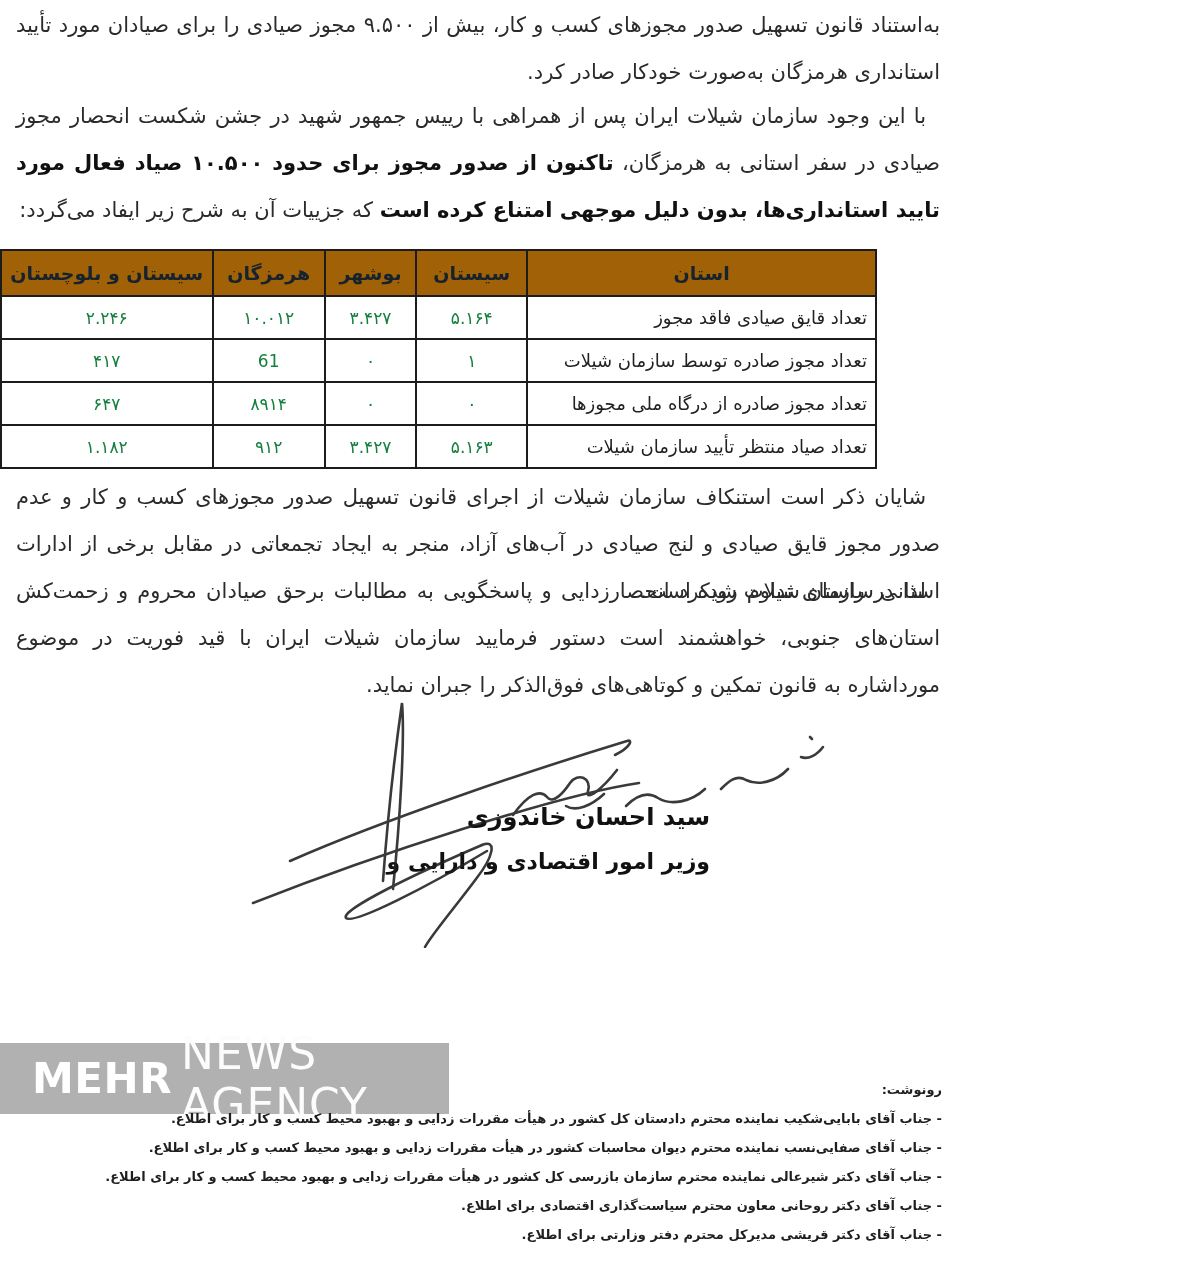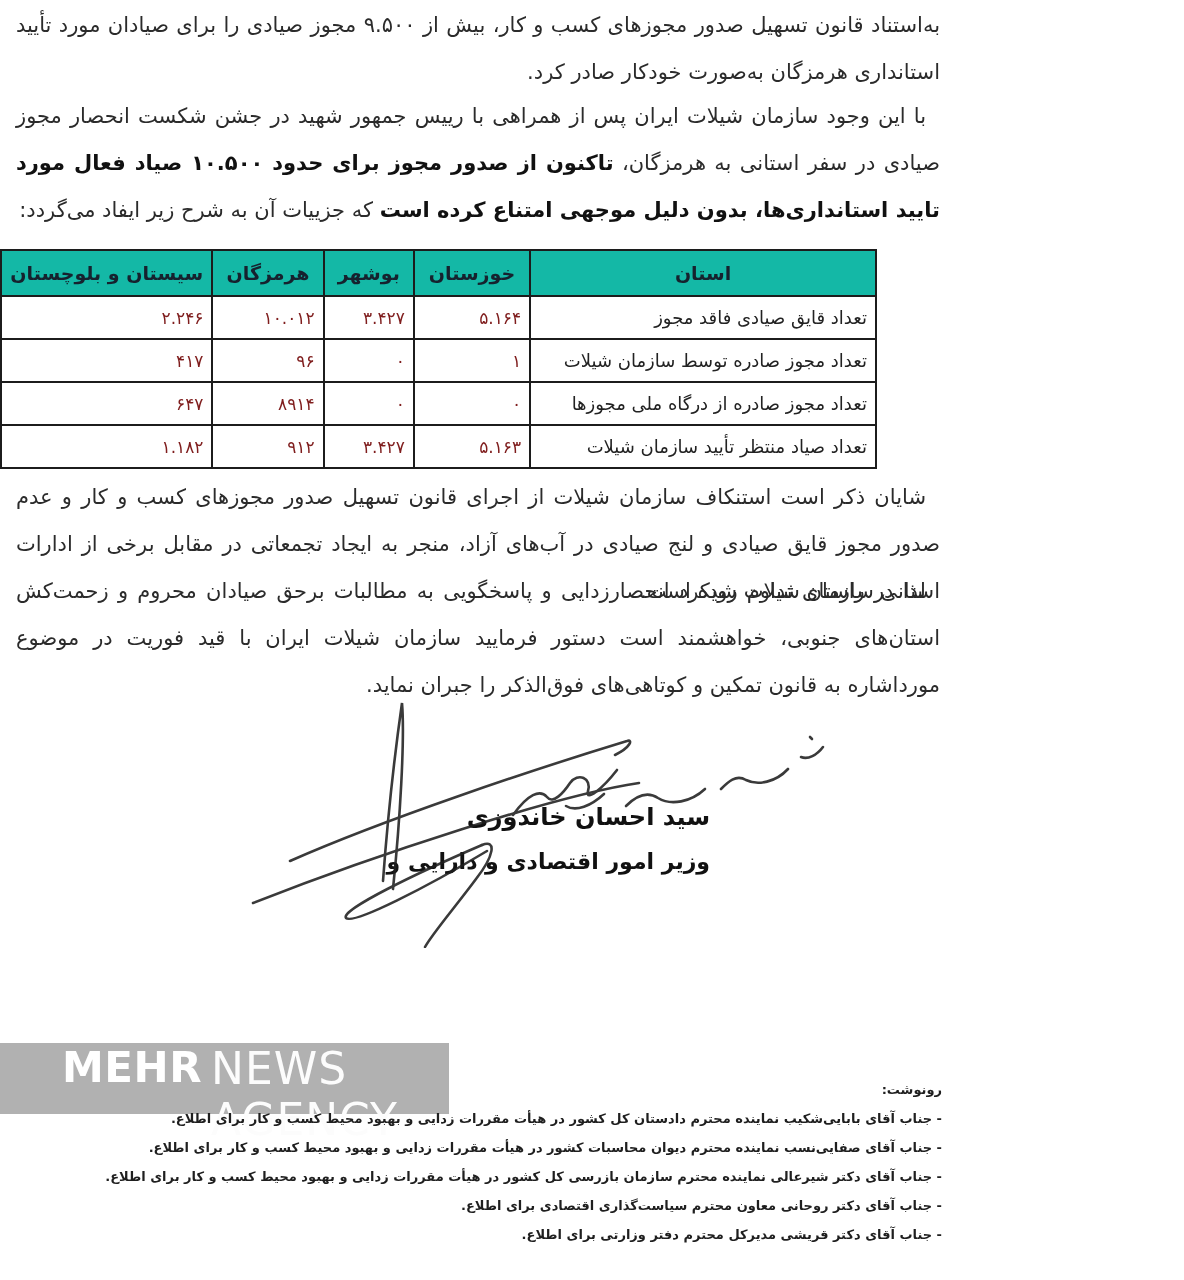--- a/index.html
+++ b/index.html
@@ -30,44 +30,44 @@
     direction:rtl;
   }
   table.permits th,table.permits td{
     border:2px solid #1c1c1c;
     height:41px;
     padding:0 8px;
     overflow:hidden;
     white-space:nowrap;
   }
   table.permits th{
-    background:#14b8a6;
+    background:#a16207;
     font-weight:bold;
     font-size:19px;
     color:#16222e;
     text-align:center;
     height:44px;
     margin-top:34px;
   }
   td.lbl{font-size:18px;text-align:right;color:#222;}
-  td.num{font-size:17px;text-align:right;color:#7f1d1d;}
+  td.num{font-size:17px;text-align:center;color:#15803d;}
   
   .sig-svg{position:absolute;left:235px;top:693px;pointer-events:none;z-index:3;}
   .sig-block{
     position:absolute;left:110px;top:795px;width:600px;
     text-align:right;font-weight:bold;color:#111;z-index:2;
   }
   .sig-block .name{font-size:24px;line-height:45px;white-space:nowrap;}
   .sig-block .title{font-size:22px;line-height:43px;white-space:nowrap;}
   
   .banner{
     position:absolute;left:0;top:1043px;width:449px;height:71px;
     background:#b1b1b1;direction:ltr;
-    display:flex;
-    padding-left:62px;box-sizing:border-box;
+    display:flex;align-items:center;
+    padding-left:32px;box-sizing:border-box;
   }
   .banner .b1{font-weight:bold;font-size:42px;color:#ffffff;letter-spacing:0.5px;}
   .banner .b2{font-weight:normal;font-size:44px;color:#fcfcfc;letter-spacing:1px;margin-left:9px;}
   
   .cc{
     position:absolute;right:14px;top:1075px;left:20px;
     text-align:right;direction:rtl;
     font-size:13px;font-weight:bold;color:#1f1f1f;
     line-height:29px;
   }
@@ -91,39 +91,39 @@
       <colgroup>
         <col style="width:411px">
           <col style="width:148px">
           <col style="width:117px">
           <col style="width:138px">
           <col style="width:213px">
       </colgroup>
       <thead>
         <tr>
           <th>استان</th>
-          <th>خوزستان</th>
+          <th>سیستان</th>
           <th>بوشهر</th>
           <th>هرمزگان</th>
           <th>سیستان و بلوچستان</th>
         </tr>
       </thead>
       <tbody>
         <tr>
           <td class="lbl">تعداد قایق صیادی فاقد مجوز</td>
           <td class="num">۵.۱۶۴</td>
           <td class="num">۳.۴۲۷</td>
           <td class="num">۱۰.۰۱۲</td>
           <td class="num">۲.۲۴۶</td>
         </tr>
         <tr>
           <td class="lbl">تعداد مجوز صادره توسط سازمان شیلات</td>
           <td class="num">۱</td>
           <td class="num">۰</td>
-          <td class="num">۹۶</td>
+          <td class="num">61</td>
           <td class="num">۴۱۷</td>
         </tr>
         <tr>
           <td class="lbl">تعداد مجوز صادره از درگاه ملی مجوزها</td>
           <td class="num">۰</td>
           <td class="num">۰</td>
           <td class="num">۸۹۱۴</td>
           <td class="num">۶۴۷</td>
         </tr>
         <tr>

